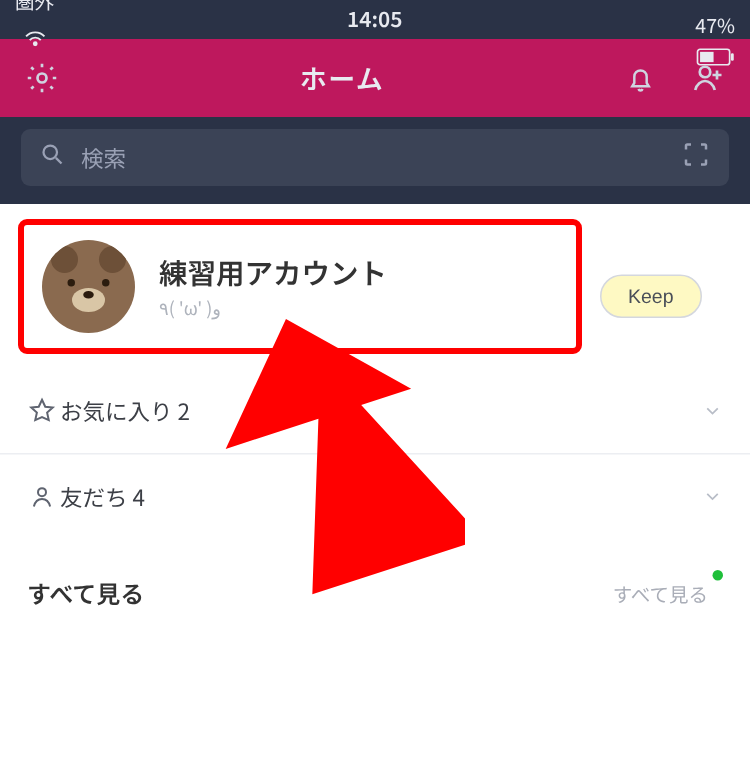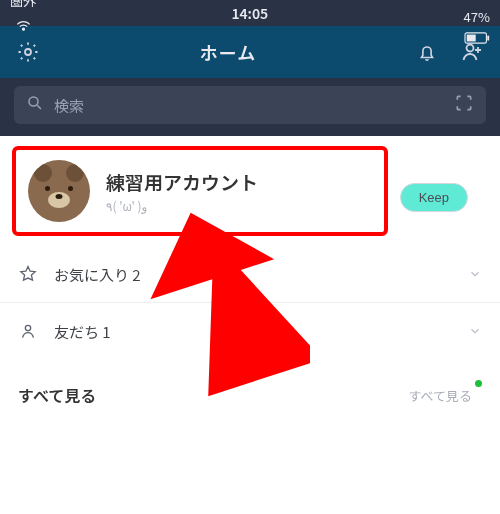--- a/index.html
+++ b/index.html
@@ -24,21 +24,21 @@
     font-size: 13px;
   }
   .status-left, .status-right { display: flex; align-items: center; gap: 6px; flex-direction: column; }
   .status-center { font-weight: 600; font-size: 14px; }
   .battery-shell {
     display: inline-flex; align-items: center;
   }
   
   .nav {
     height: 52px;
-    background: #0c4a6e;
+    background: #be185d;
     color: #e8eaf0;
     display: flex;
     align-items: center;
     justify-content: space-between;
     padding: 0 16px;
   }
   .nav-left, .nav-right { display: flex; align-items: center; gap: 22px; }
   .nav-title { font-size: 18px; font-weight: 600; letter-spacing: 1px;}
   .icon-btn { color: #cfd4e0; display: inline-flex; }
   
@@ -101,34 +101,33 @@
     border-radius: 50%;
     top: 34px; left: 50%; transform: translateX(-50%);
   }
   .profile-text { flex: 1; min-width: 0; }
   .profile-name { font-size: 19px; font-weight: 600; }
   .profile-sub  { font-size: 12px; color: #aeb3bc; margin-top: 2px; direction: ltr; }
   .keep-btn {
     margin: 12px 14px 0 0;
     float: right;
     border: 1px solid #d4d7de;
-    background: #5eead4;
+    background: #fef9c3;
     border-radius: 18px;
     padding: 6px 18px;
     font-size: 13px;
     color: #4a4f58;
   }
   .keep-wrap { display: flex; align-items: center; padding-right: 6px;}
   
   .section-list { margin-top: 6px; }
   .row {
     display: flex; align-items: center;
     padding: 16px 18px;
     border-bottom: 1px solid #eceef2;
-    gap: 14px;
   }
   .row:last-child { border-bottom: none; }
   .row-icon { width: 22px; display:inline-flex; color: #5f6470;}
   .row-label { flex: 1; font-size: 15px; color: #3c3f46;}
   .chev { color: #b8bdc7; }
   
   .service {
     display: flex; align-items: center;
     padding: 24px 18px 8px 18px;
     justify-content: space-between;
@@ -263,21 +262,21 @@
         </svg>
     </span>
   </div>
   <div class="row">
     <span class="row-icon">
       <svg width="20" height="20" viewBox="0 0 24 24" stroke="currentColor" fill="none" stroke-width="1.6">
         <circle cx="12" cy="8.5" r="3.2"></circle>
           <path d="M5.5 20c1-4 3.8-6 6.5-6s5.5 2 6.5 6"></path>
       </svg>
     </span>
-    <span class="row-label">友だち 1</span>
+    <span class="row-label">友だち 4</span>
     <span class="chev">
       <svg width="14" height="14" viewBox="0 0 24 24" stroke="currentColor" fill="none" stroke-width="2">
           <path d="M6 9l6 6 6-6"></path>
         </svg>
     </span>
   </div>
 </div>
 
 <div class="service">
   <div class="service-title">すべて見る</div>

